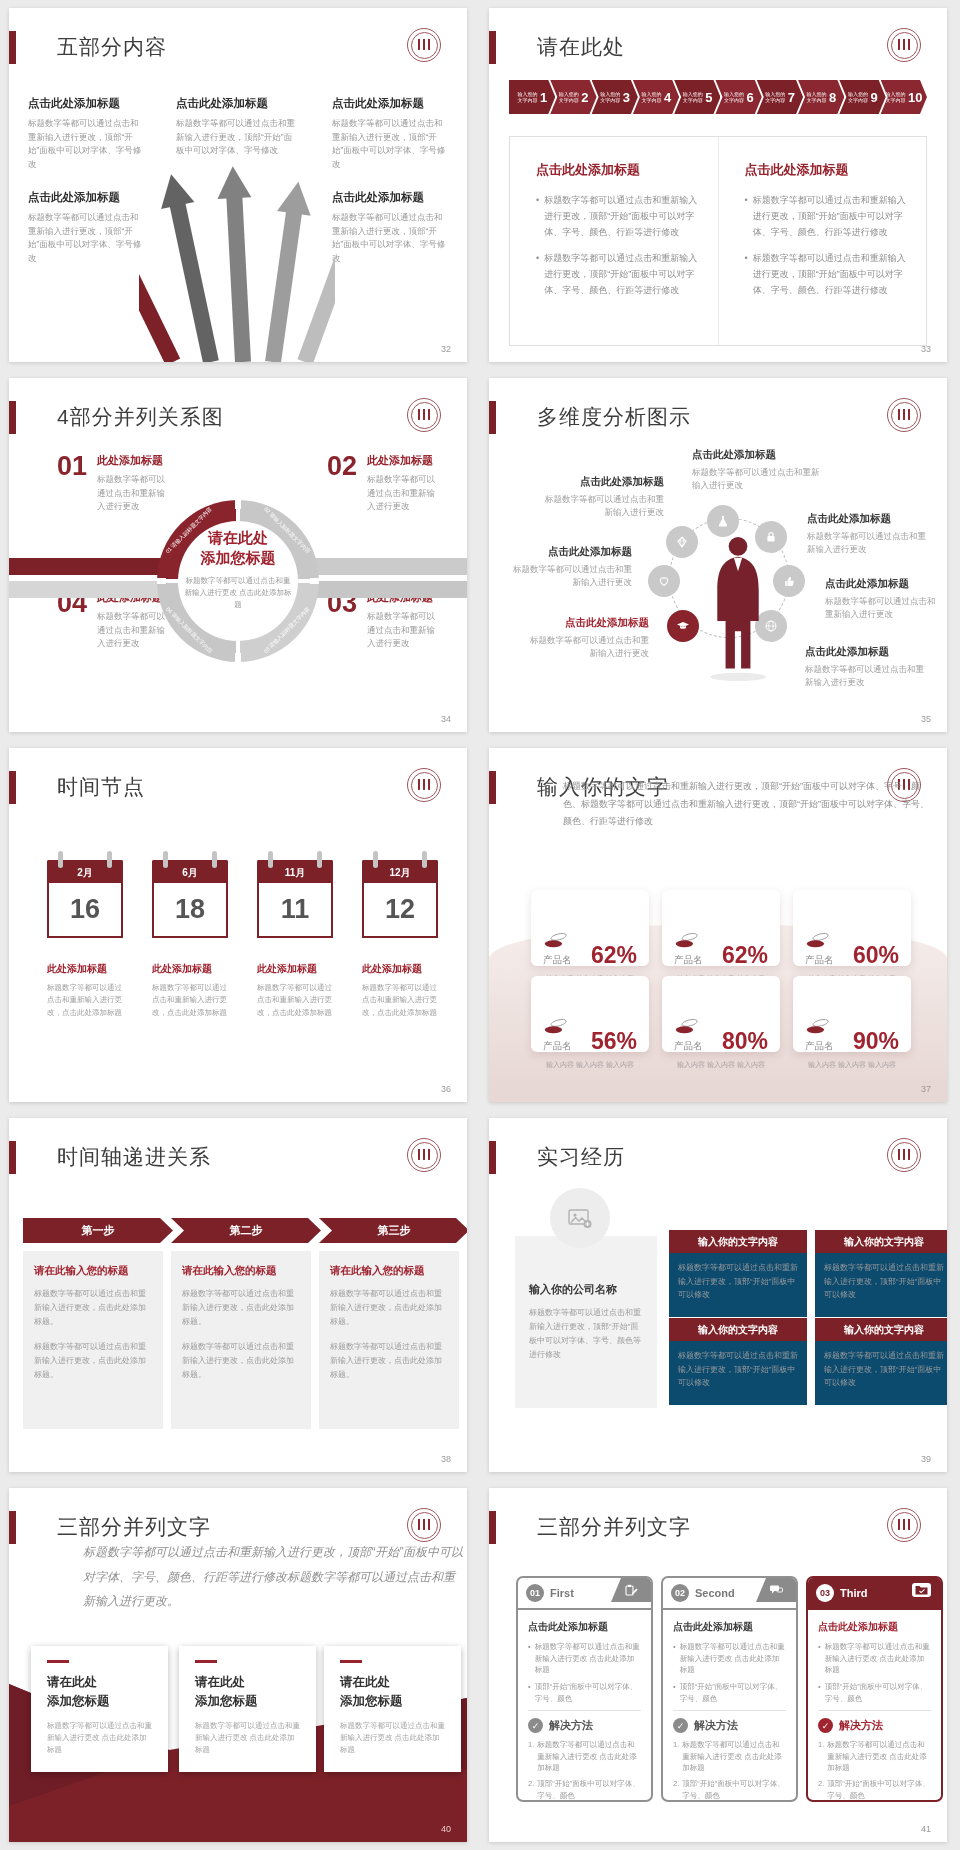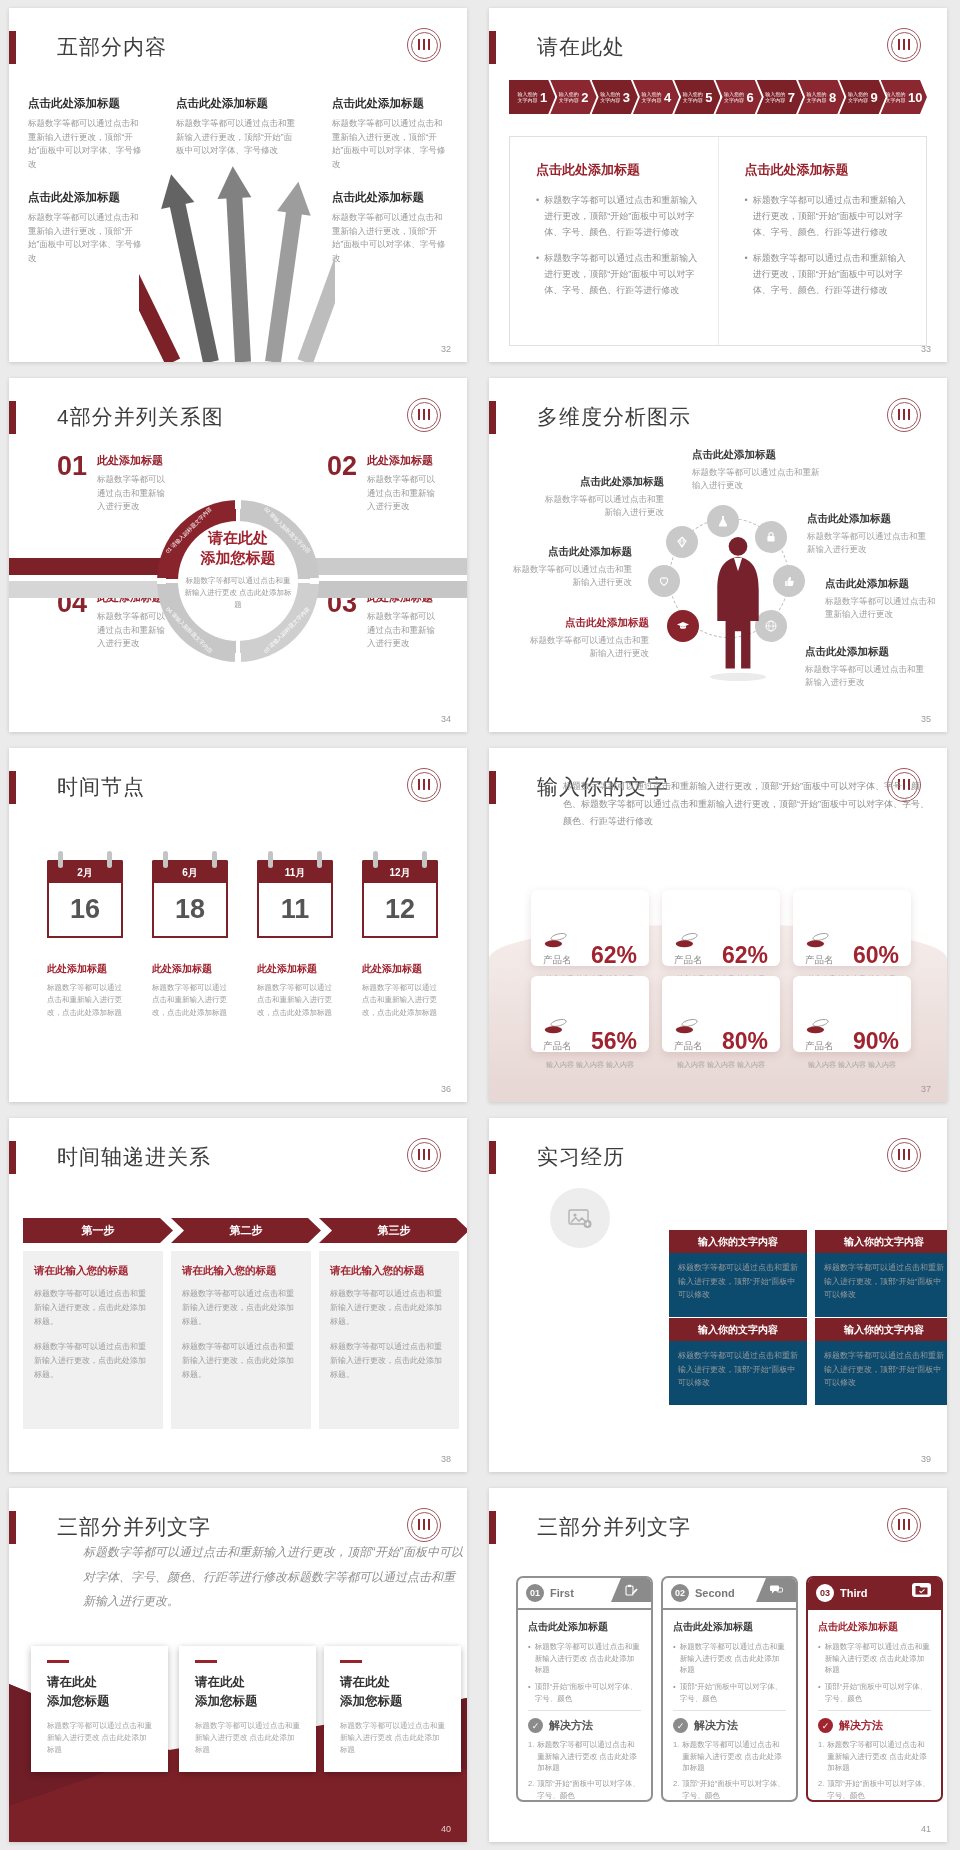--- a/index.html
+++ b/index.html
@@ -546,20 +546,24 @@
     <div class="logo"></div>
     <div class="circle">
       <svg width="26" height="22" viewBox="0 0 26 22">
           <rect x="2" y="3" width="19" height="14" rx="1.5" fill="none" stroke="#b3b3b3" stroke-width="1.4"></rect>
           <circle cx="8" cy="8" r="1.6" fill="#b3b3b3"></circle>
           <path d="M4 15.5 l4.5-5 3.5 3.8 2.8-3.2 4.8 4.4" fill="none" stroke="#b3b3b3" stroke-width="1.4"></path>
           <circle cx="20.5" cy="17" r="4" fill="#b3b3b3"></circle>
           <path d="M20.5 15 v4 M18.5 17 h4" stroke="#fff" stroke-width="1.2"></path>
         </svg>
     </div>
+    <div class="cbox">
+      <h5>输入你的公司名称</h5>
+      <p>标题数字等都可以通过点击和重新输入进行更改，顶部“开始”面板中可以对字体、字号、颜色等进行修改</p>
+    </div>
     <div class="sec g0">
         <div class="sh">输入你的文字内容</div>
         <div class="sb">标题数字等都可以通过点击和重新输入进行更改，顶部“开始”面板中可以修改</div>
       </div>
     <div class="sec g1">
         <div class="sh">输入你的文字内容</div>
         <div class="sb">标题数字等都可以通过点击和重新输入进行更改，顶部“开始”面板中可以修改</div>
       </div>
     <div class="sec g2">
         <div class="sh">输入你的文字内容</div>

